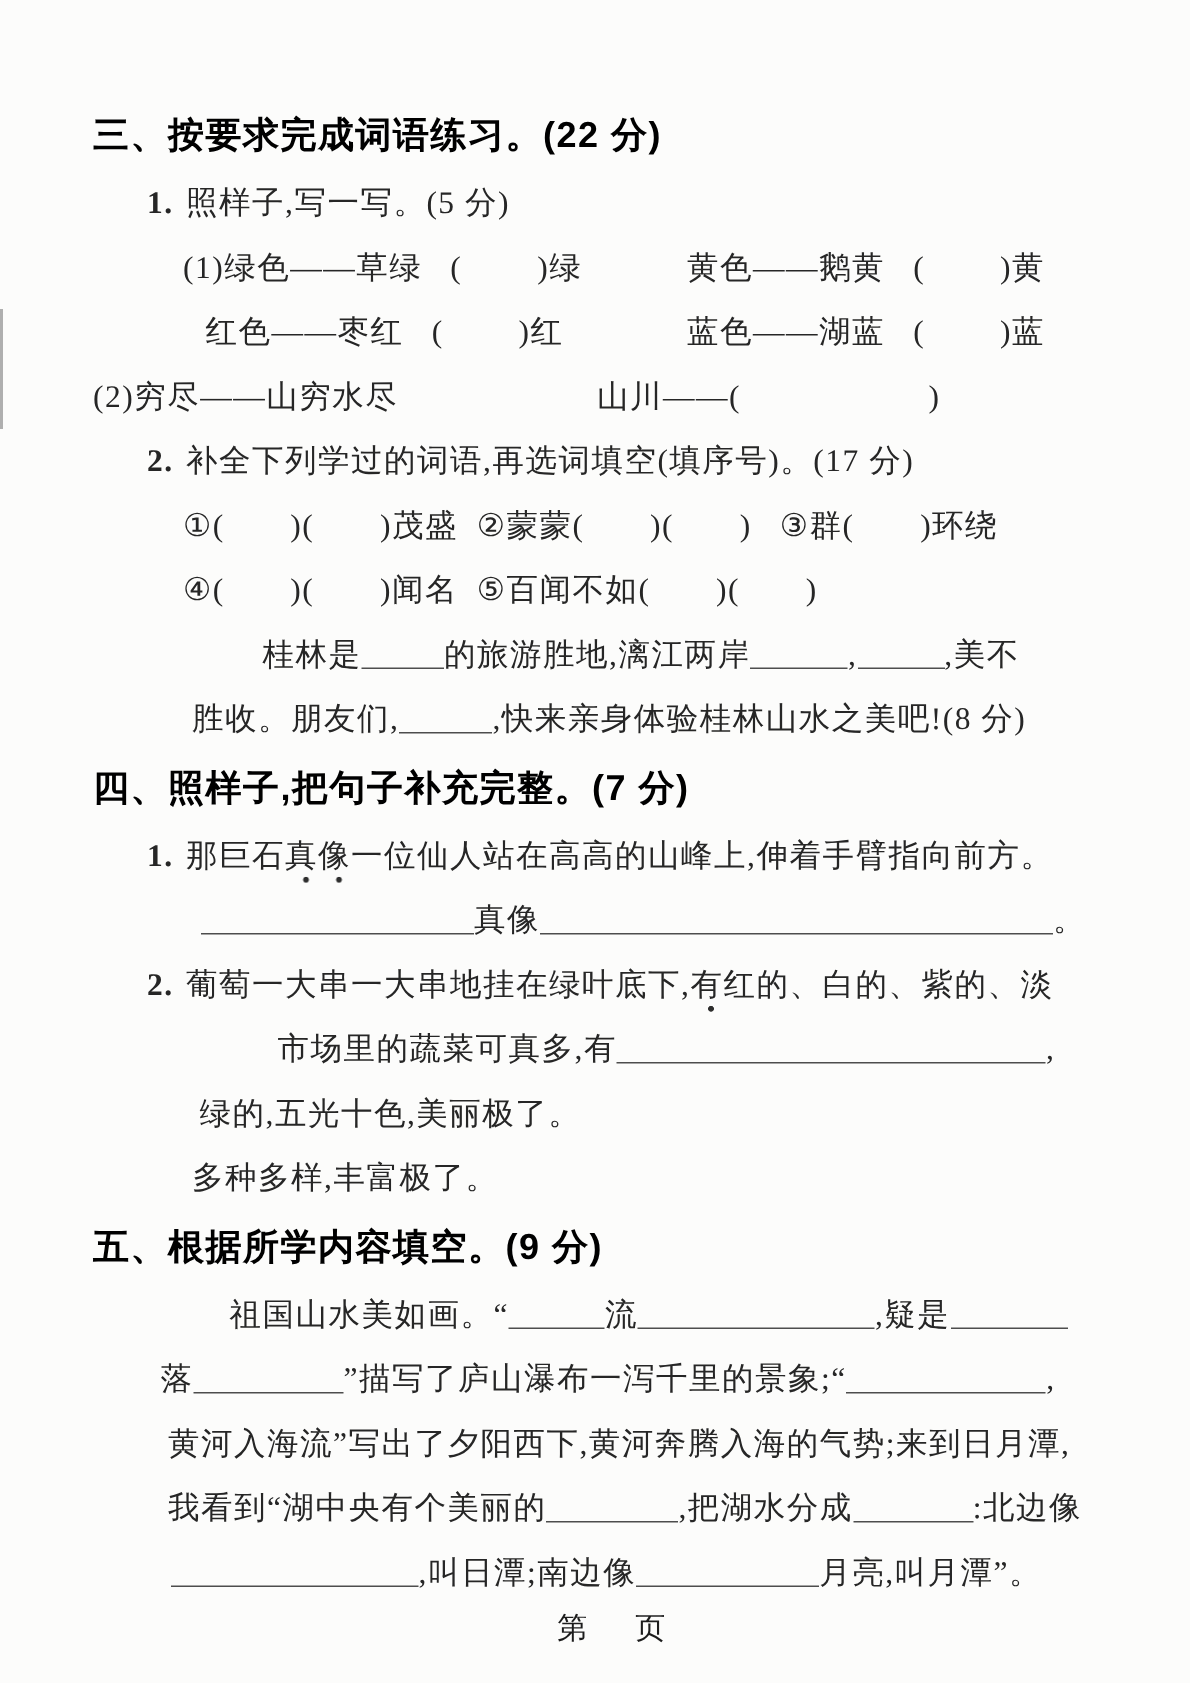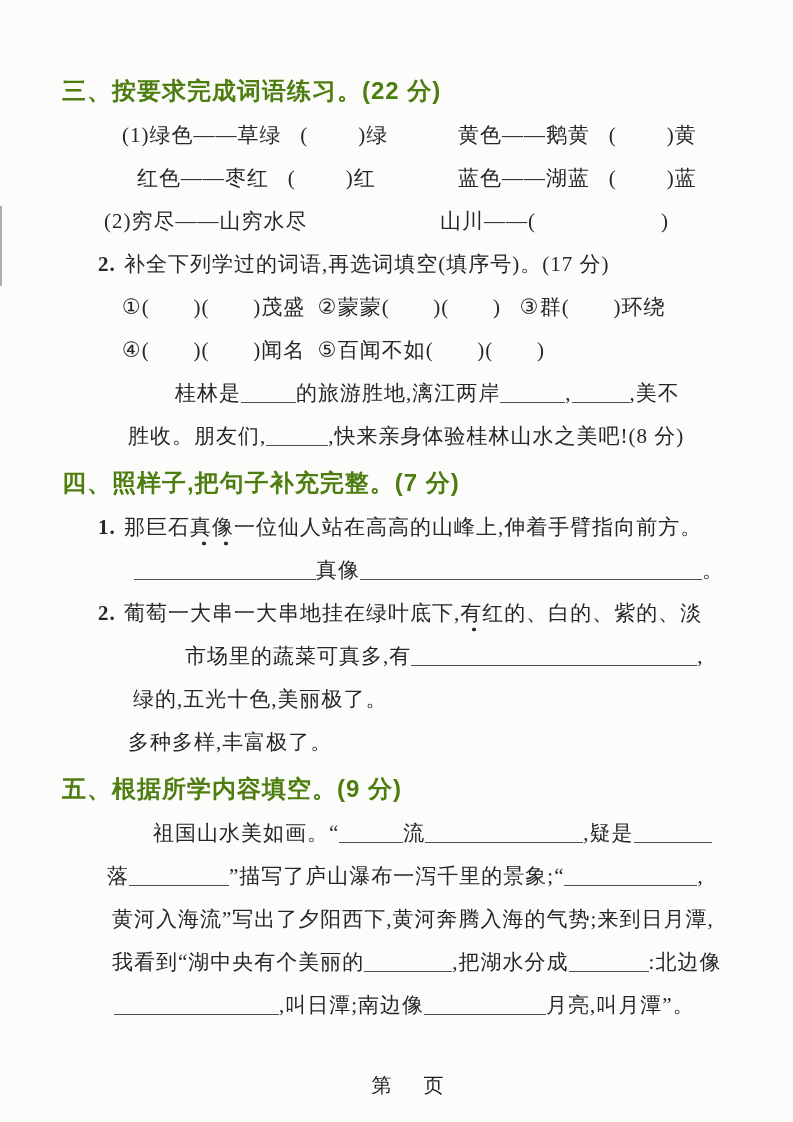--- a/index.html
+++ b/index.html
@@ -25,21 +25,21 @@
     height:43px;
     letter-spacing:1px;
   }
   
   .h{
     font-family:"Liberation Sans","DejaVu Sans",sans-serif;
     font-weight:700;
     font-size:24px;
     line-height:46px;
     height:46px;
-    color:#4d7c0f;
+    color:#000000;
     letter-spacing:1px;
     white-space:pre;
     margin-top:2px;
   }
   
   .qn{
     font-weight:700;
     display:inline-block;
     width:26px;
   }
@@ -86,26 +86,27 @@
 </style>
 </head>
 <body>
 
 <div class="page">
 
   <div class="artifact"></div>
 
   <div class="h" style="margin-left:62px">三、按要求完成词语练习。(22 分)</div>
 
+  <div class="ln" style="margin-left:98px"><span class="qn">1.</span><span>照样子,写一写。(5 分)</span></div>
 
   <div class="ln" style="margin-left:122px"><span class="c1" style="width:336px">(1)绿色——草绿   (        )绿</span><span>黄色——鹅黄   (        )黄</span></div>
 
   <div class="ln" style="margin-left:137px"><span class="c1" style="width:321px">红色——枣红   (        )红</span><span>蓝色——湖蓝   (        )蓝</span></div>
 
-  <div class="ln" style="margin-left:104px"><span class="c1" style="width:336px">(2)穷尽——山穷水尽</span><span>山川——(                    )</span></div>
+  <div class="ln" style="margin-left:62px"><span class="c1" style="width:336px">(2)穷尽——山穷水尽</span><span>山川——(                    )</span></div>
 
   <div class="ln" style="margin-left:98px"><span class="qn">2.</span><span>补全下列学过的词语,再选词填空(填序号)。(17 分)</span></div>
 
   <div class="ln" style="margin-left:122px">①(       )(       )茂盛  ②蒙蒙(       )(       )   ③群(       )环绕</div>
   <div class="ln" style="margin-left:122px">④(       )(       )闻名  ⑤百闻不如(       )(       )</div>
 
   <div class="ln" style="margin-left:175px"><span>桂林是</span><span class="bl" style="width:55px"></span><span>的旅游胜地,漓江两岸</span><span class="bl" style="width:65px"></span><span>,</span><span class="bl" style="width:58px"></span><span>,美不</span></div>
 
   <div class="ln" style="margin-left:128px"><span>胜收。朋友们,</span><span class="bl" style="width:62px"></span><span>,快来亲身体验桂林山水之美吧!(8 分)</span></div>
 

